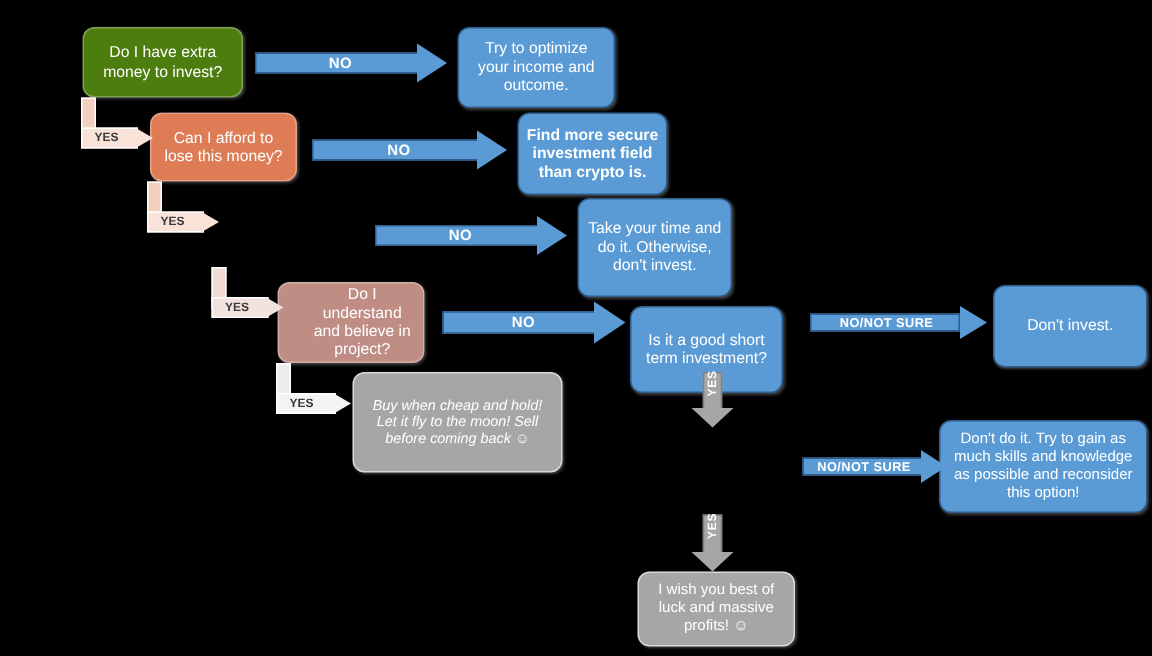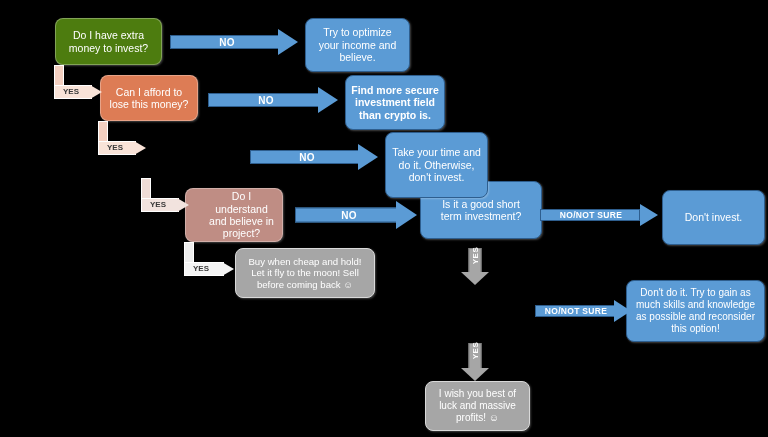--- a/index.html
+++ b/index.html
@@ -143,37 +143,37 @@
 money to invest?</div>
 
   <div class="node n-orange2" style="left:100px; top:75px; width:98px; height:46px; font-size:10.5px;">Can I afford to
 lose this money?</div>
 
 
   <div class="node n-rose2" style="left:185px; top:188px; width:98px; height:54px; font-size:10.5px;padding-left:20px;">Do I understand
 and believe in
 project?</div>
 
-  <div class="node n-blue" style="left:420px; top:181px; width:122px; height:58px; font-size:10.5px;">Is it a good short
+  <div class="node n-blue" style="left:420px; top:204px; width:102px; height:58px; font-size:10.5px;">Is it a good short
 term investment?</div>
 
 
   <div class="node n-blue" style="left:305px; top:18px; width:105px; height:54px; font-size:10.5px;">Try to optimize
 your income and
-believe.</div>
+outcome.</div>
 
   <div class="node n-blue" style="left:345px; top:75px; width:100px; height:55px; font-size:10.5px;font-weight:bold;">Find more secure
 investment field
 than crypto is.</div>
 
   <div class="node n-blue" style="left:385px; top:132px; width:103px; height:66px; font-size:10.5px;">Take your time and
 do it. Otherwise,
 don't invest.</div>
 
-  <div class="node n-gray" style="left:235px; top:248px; width:140px; height:50px; font-size:9.6px; color:#ffffff;">Buy when cheap and hold!
+  <div class="node n-gray" style="left:235px; top:248px; width:140px; height:67px; font-size:9.6px; color:#ffffff;font-style:italic;">Buy when cheap and hold!
 Let it fly to the moon! Sell
 before coming back  ☺</div>
 
   <div class="node n-blue" style="left:662px; top:190px; width:103px; height:55px; font-size:10.5px;">Don't invest.</div>
 
   <div class="node n-blue" style="left:626px; top:280px; width:139px; height:62px; font-size:10px;">Don't do it. Try to gain as
 much skills and knowledge
 as possible and reconsider
 this option!</div>
 

